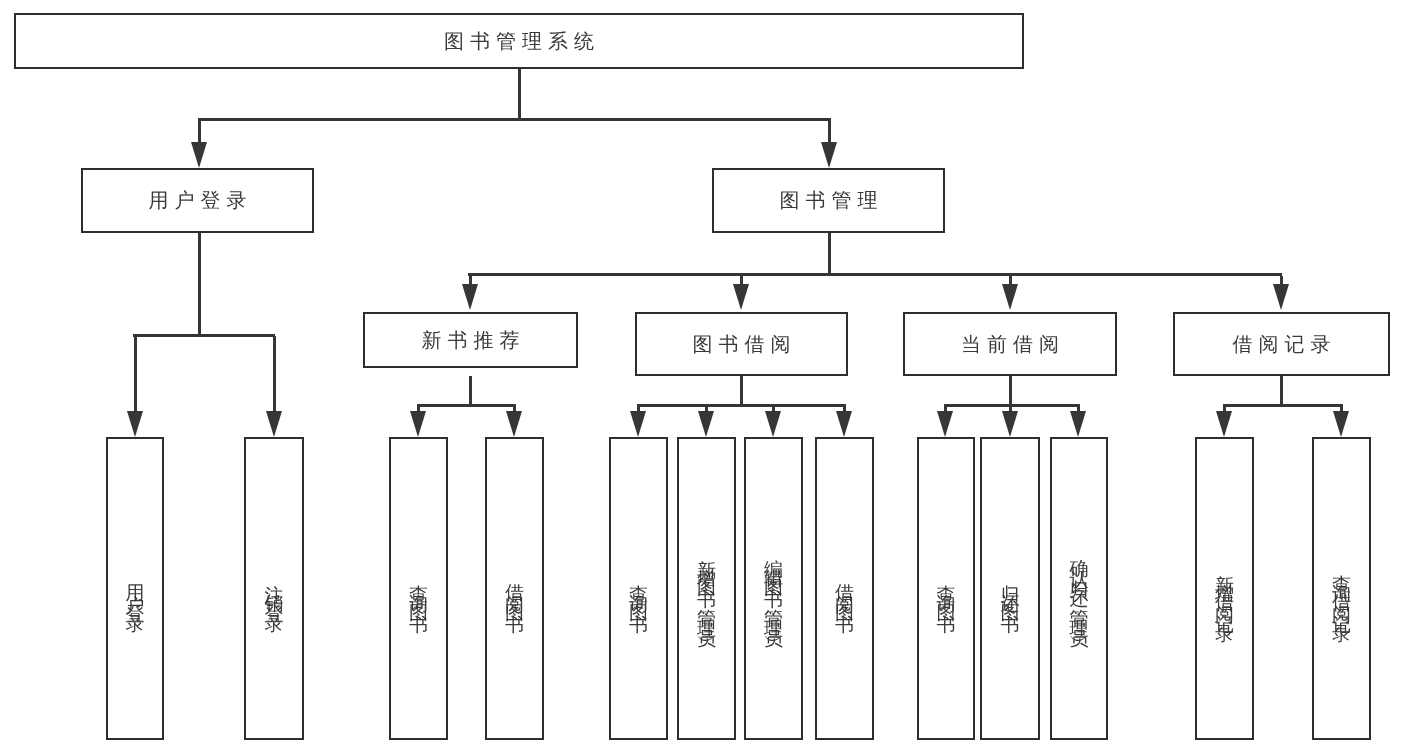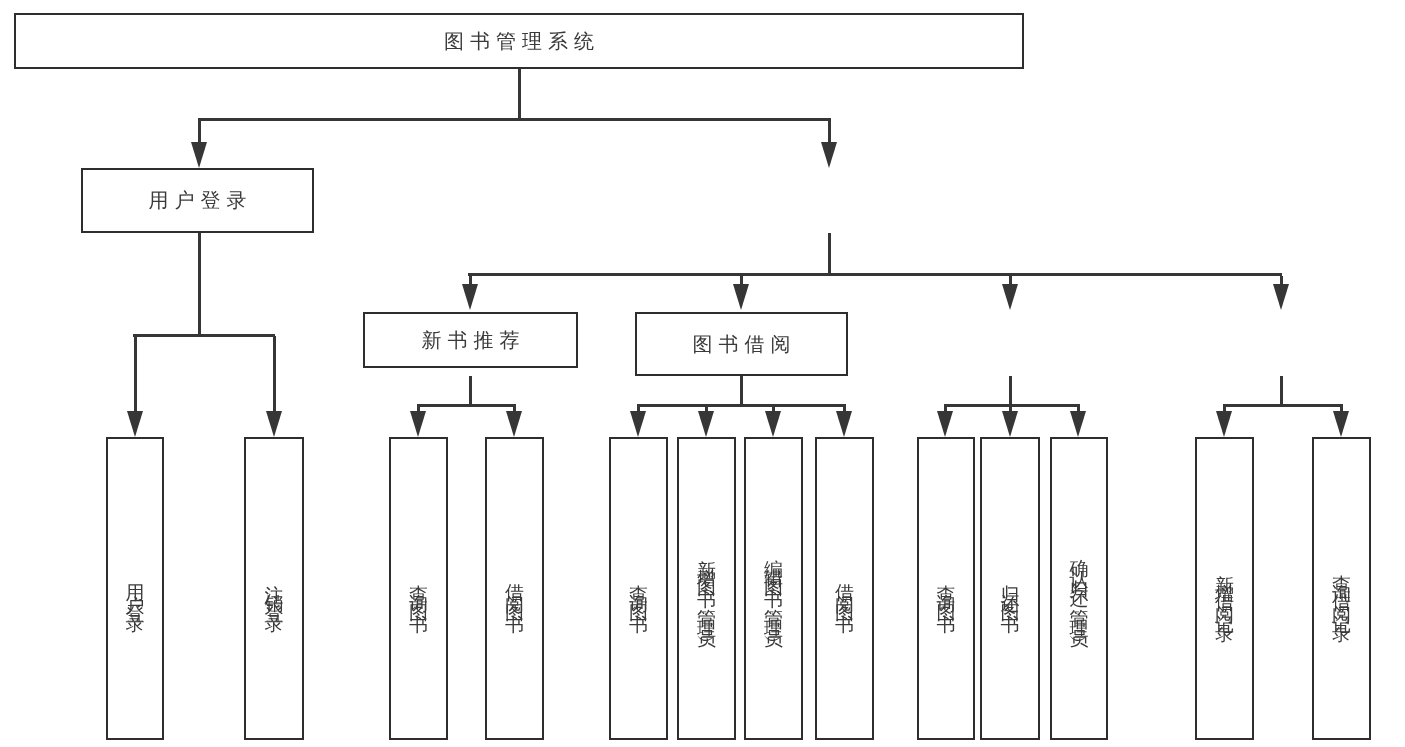--- a/index.html
+++ b/index.html
@@ -74,20 +74,21 @@
   <div class="box hbox" style="left:14px;top:13px;width:1010px;height:56px">图书管理系统</div>
 
   <div class="v" style="left:517.5px;top:69px;height:52px"></div>
   <div class="h" style="left:197.5px;top:118px;width:633px"></div>
   <div class="v" style="left:197.5px;top:121px;height:23px"></div>
   <div class="a" style="left:191px;top:142px"></div>
   <div class="v" style="left:827.5px;top:121px;height:23px"></div>
   <div class="a" style="left:821px;top:142px"></div>
 
   <div class="box hbox" style="left:81px;top:168px;width:233px;height:65px">用户登录</div>
+  <div class="box hbox" style="left:712px;top:168px;width:233px;height:65px">图书管理</div>
 
   <div class="v" style="left:197.5px;top:233px;height:103px"></div>
   <div class="h" style="left:133px;top:334px;width:142px"></div>
   <div class="v" style="left:133.5px;top:336px;height:77px"></div>
   <div class="a" style="left:127px;top:411px"></div>
   <div class="v" style="left:272.5px;top:336px;height:77px"></div>
   <div class="a" style="left:266px;top:411px"></div>
 
   <div class="v" style="left:827.5px;top:233px;height:43px"></div>
   <div class="h" style="left:468px;top:273px;width:814px"></div>
@@ -95,20 +96,22 @@
   <div class="a" style="left:462px;top:284px"></div>
   <div class="v" style="left:739.5px;top:276px;height:10px"></div>
   <div class="a" style="left:733px;top:284px"></div>
   <div class="v" style="left:1008.5px;top:276px;height:10px"></div>
   <div class="a" style="left:1002px;top:284px"></div>
   <div class="v" style="left:1279.5px;top:276px;height:10px"></div>
   <div class="a" style="left:1273px;top:284px"></div>
 
   <div class="box hbox" style="left:363px;top:312px;width:215px;height:56px">新书推荐</div>
   <div class="box hbox" style="left:635px;top:312px;width:213px;height:64px">图书借阅</div>
+  <div class="box hbox" style="left:903px;top:312px;width:214px;height:64px">当前借阅</div>
+  <div class="box hbox" style="left:1173px;top:312px;width:217px;height:64px">借阅记录</div>
 
   <div class="v" style="left:468.5px;top:376px;height:30px"></div>
   <div class="h" style="left:417px;top:404px;width:99px"></div>
   <div class="v" style="left:416.5px;top:407px;height:8px"></div>
   <div class="a" style="left:410px;top:411px"></div>
   <div class="v" style="left:512.5px;top:407px;height:8px"></div>
   <div class="a" style="left:506px;top:411px"></div>
 
   <div class="v" style="left:739.5px;top:376px;height:30px"></div>
   <div class="h" style="left:637px;top:404px;width:209px"></div>

